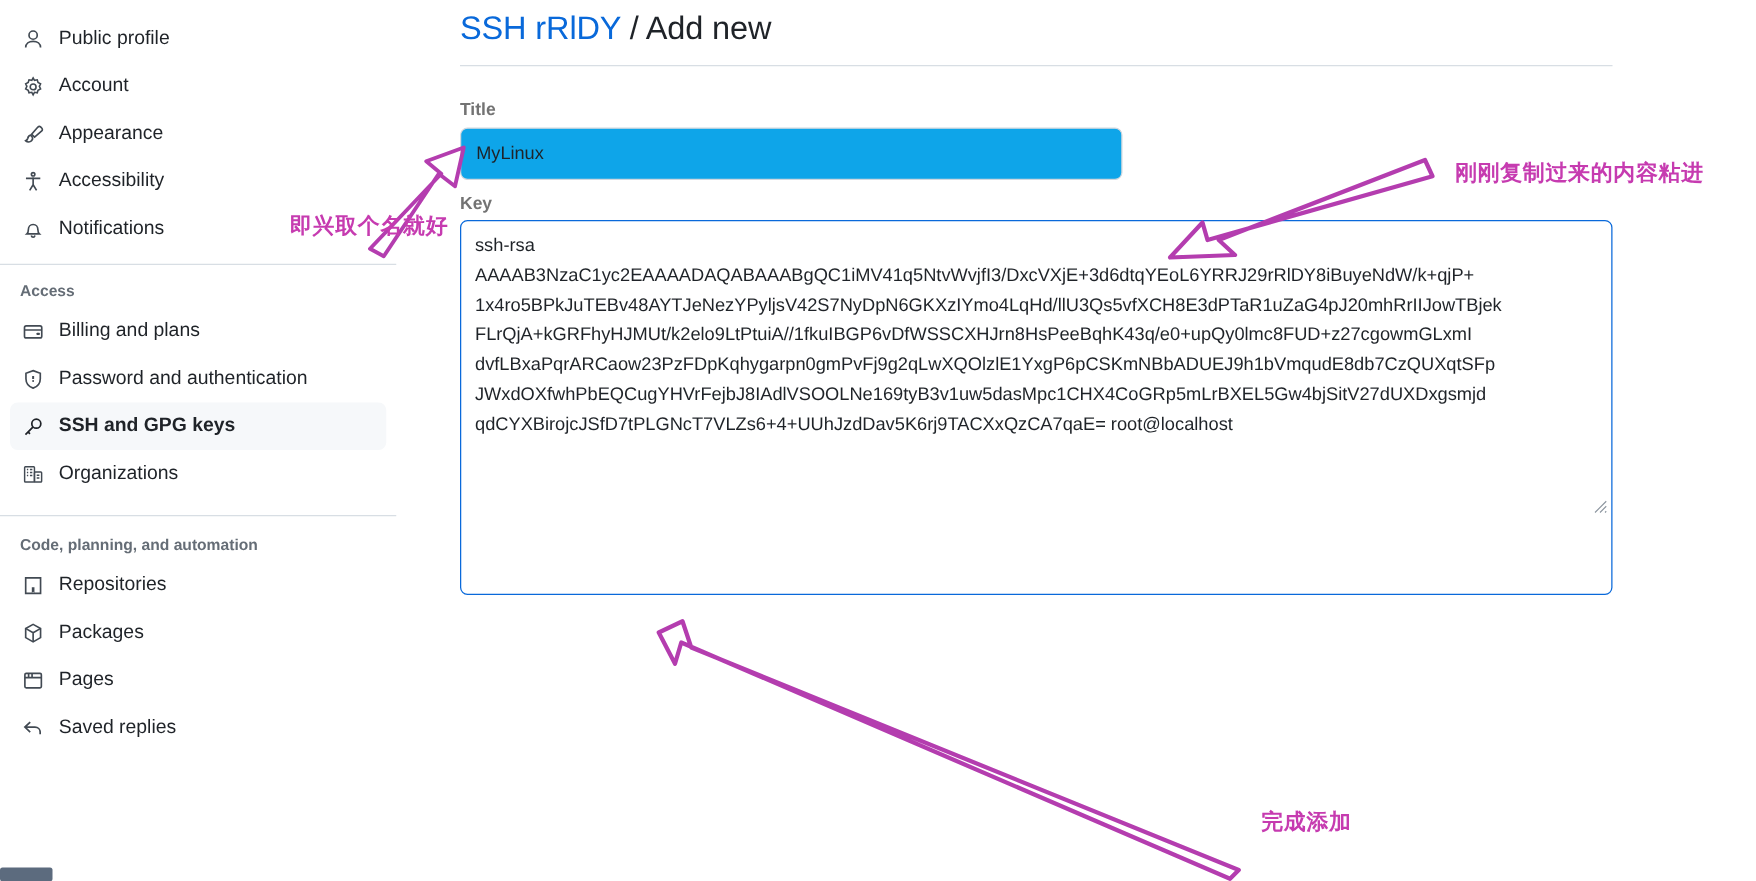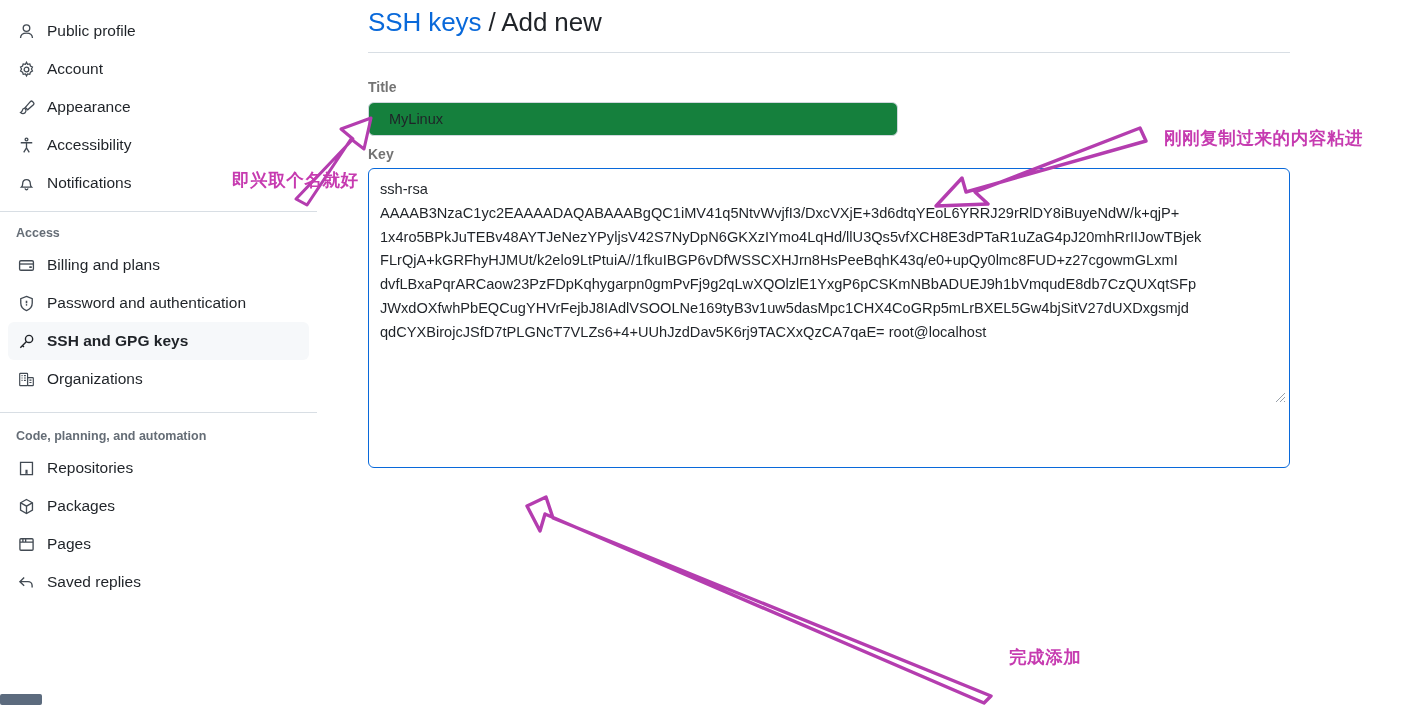--- a/index.html
+++ b/index.html
@@ -110,27 +110,27 @@
   .field-label {
     font-size: 14px;
     font-weight: 600;
     color: #737373;
     margin-top: 26px;
     margin-bottom: 7px;
   }
   #title-input {
     box-sizing: border-box;
     width: 530px;
-    height: 34px;
+    height: 42px;
     border: 1px solid #d0d7de;
     border-radius: 6px;
-    background: #15803d;
+    background: #0ea5e9;
     font-size: 14.5px;
     color: #1f2328;
-    padding: 0 20px;
+    padding: 0 12px;
     outline: none;
     font-family: inherit;
   }
   #key-label { margin-top: 10px; margin-bottom: 6px; }
   #key-textarea-wrap {
     position: relative;
     width: 922px;
     height: 238px;
   }
   #key-textarea {
@@ -341,21 +341,21 @@
     </span>
     <span class="nav-label">Saved replies</span>
   </div>
 
   <div class="sidebar-scroll-thumb"></div>
 </div>
 
 <div id="main">
 
   <div id="page-title">
-    <span class="link">SSH keys</span><span> / </span><span>Add new</span>
+    <span class="link">SSH rRlDY</span><span> / </span><span>Add new</span>
   </div>
   <div id="title-rule"></div>
 
   <div class="field-label">Title</div>
   <input id="title-input" type="text" value="MyLinux" style="">
 
   <div class="field-label" id="key-label">Key</div>
 
   <div id="key-textarea-wrap">
     <textarea id="key-textarea" spellcheck="false" placeholder="Begins with 'ssh-rsa', 'ecdsa-sha2-nistp256', ..." style="">ssh-rsa

